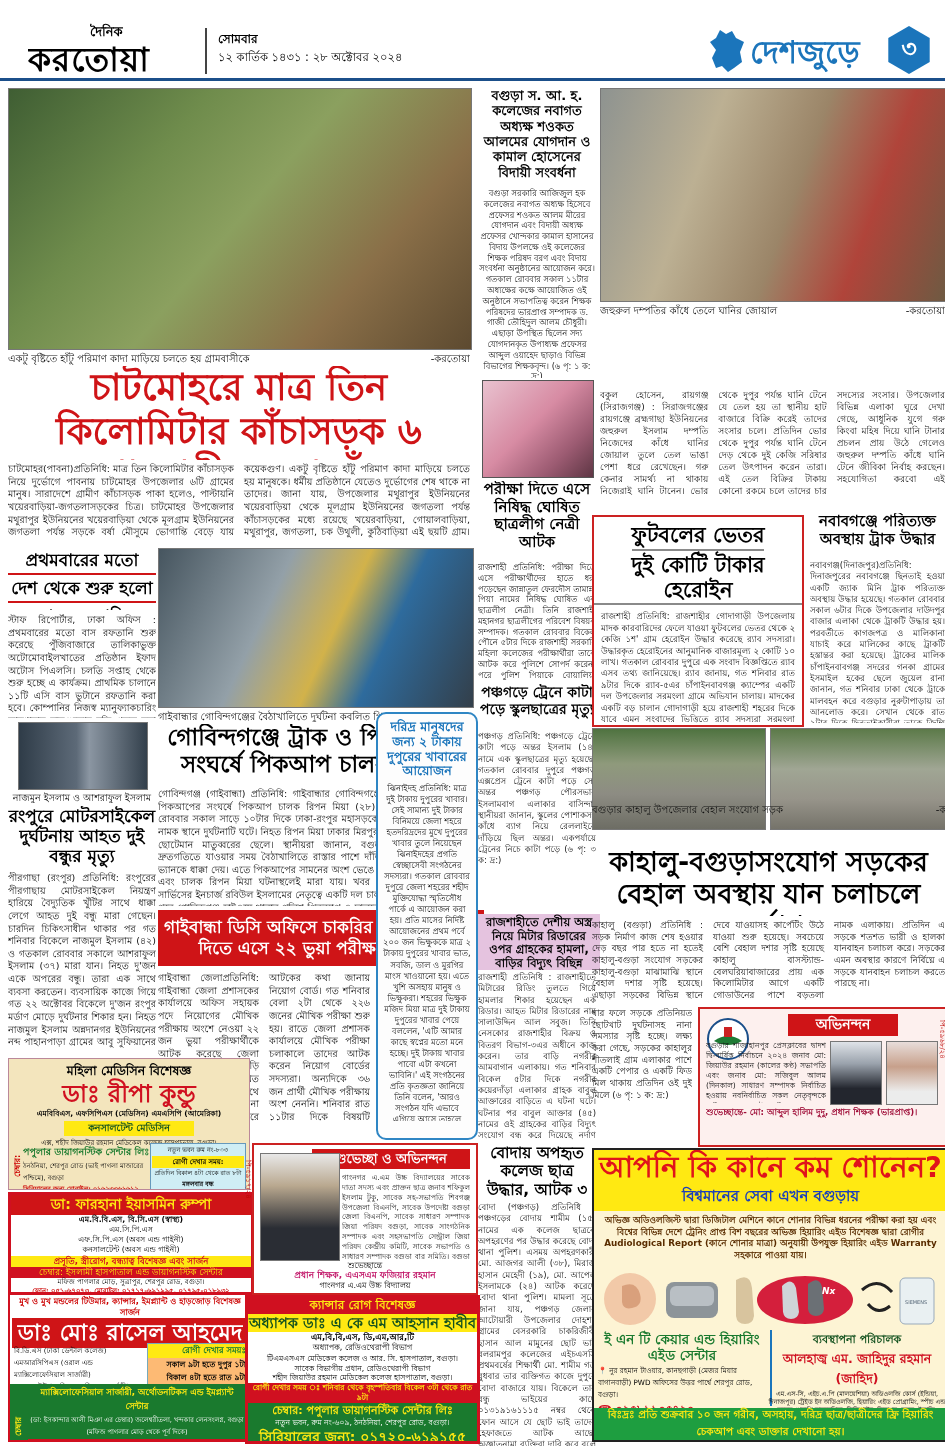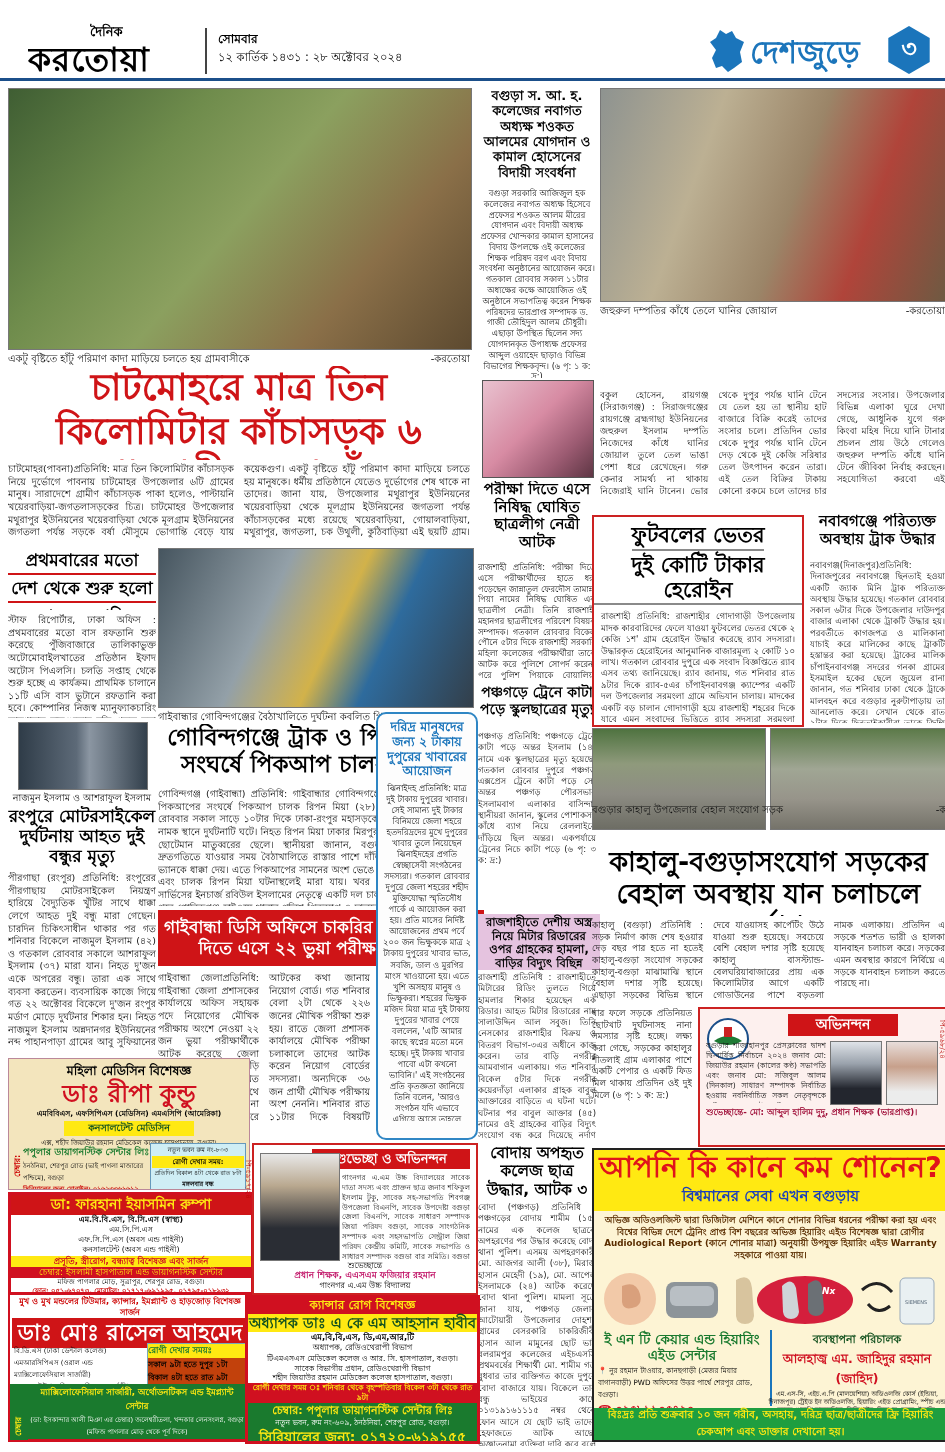--- a/index.html
+++ b/index.html
@@ -205,21 +205,21 @@
   </div>
 
   <div class="abs" style="left:8px;top:1293px;width:240px;height:145px;border:2px solid #d01020;background:#fff;">
     <div class="smallc" style="font-size:8.2px;font-weight:bold;color:#c00;margin-top:1px;">মুখ ও মুখ মন্ডলের টিউমার, ক্যান্সার, ইমপ্ল্যান্ট ও হাড়জোড় বিশেষজ্ঞ সার্জন</div>
     <div class="banner-red" style="height:30px;font-size:22px;margin:1px 2px;">ডাঃ মোঃ রাসেল আহমেদ</div>
     <div style="position:absolute;left:4px;top:50px;width:130px;">
       <div style="font-size:7px;">বি.ডি.এস (ঢাকা ডেন্টাল কলেজ)</div>
       <div style="font-size:7px;">এমআরসিপিএস (ওরাল এন্ড ম্যাক্সিলোফেসিয়াল সার্জারী)</div>
       <div style="font-size:7px;">কনসালটেন্ট (ম্যাক্সিলোফেসিয়াল সার্জারী)</div>
     </div>
-    <div style="position:absolute;right:3px;top:48px;width:98px;background:#c2410c;border:1px solid #7ab;text-align:left;">
+    <div style="position:absolute;right:3px;top:48px;width:98px;background:#fdba74;border:1px solid #7ab;text-align:right;">
       <div style="font-size:8.4px;font-weight:bold;color:#1a7a2e;background:#ffe912;">রোগী দেখার সময়ঃ</div>
       <div style="font-size:7.8px;font-weight:bold;">সকাল ৯টা হতে দুপুর ১টা</div>
       <div style="font-size:7.8px;font-weight:bold;">বিকাল ৪টা হতে রাত ৯টা</div>
     </div>
     <div style="position:absolute;left:0;bottom:0;width:100%;height:56px;background:#1a7a2e;padding:2px 4px 2px 18px;box-sizing:border-box;">
       <div class="vtext" style="position:absolute;left:2px;top:6px;height:46px;color:#ffe912;font-weight:bold;">চেম্বার</div>
       <div style="font-size:8.6px;font-weight:bold;color:#ffe912;text-align:center;">ম্যাক্সিলোফেসিয়াল সার্জারী, অর্থোডনটিকস এন্ড ইমপ্ল্যান্ট সেন্টার</div>
       <div style="font-size:6.6px;color:#fff;text-align:center;">(ডা: ইসকান্দার আলী মিঞা এর চেম্বার) জলেশ্বরীতলা, খন্দকার লেনসংলগ্ন, বগুড়া (মফিজ পাগলার মোড় থেকে পূর্ব দিকে)</div>
       <div style="font-size:12px;font-weight:bold;color:#fff;background:#d01020;text-align:center;margin-top:1px;">০১৭২৫-২০০২৫৯, ০১৭১৮-০৫৭৫৬৯</div>
     </div>

